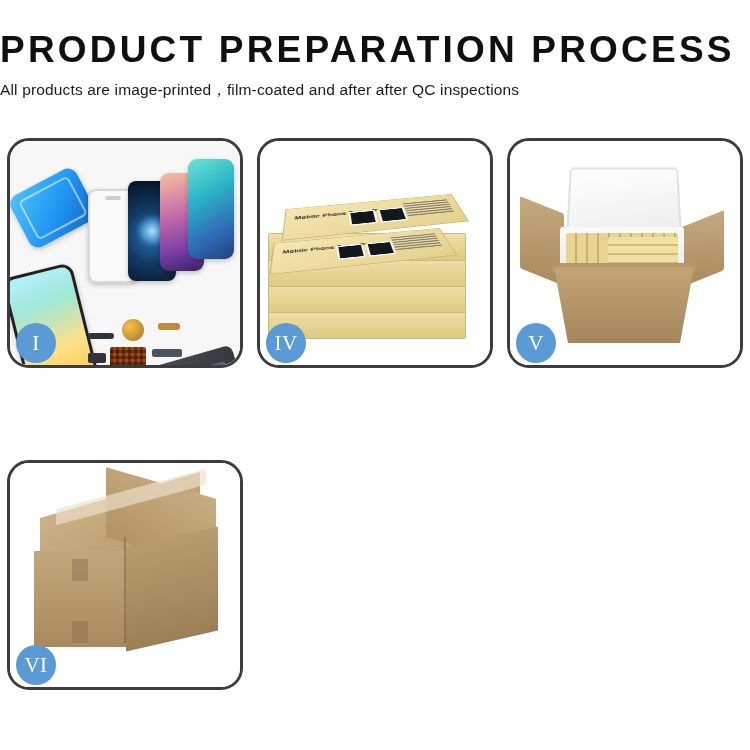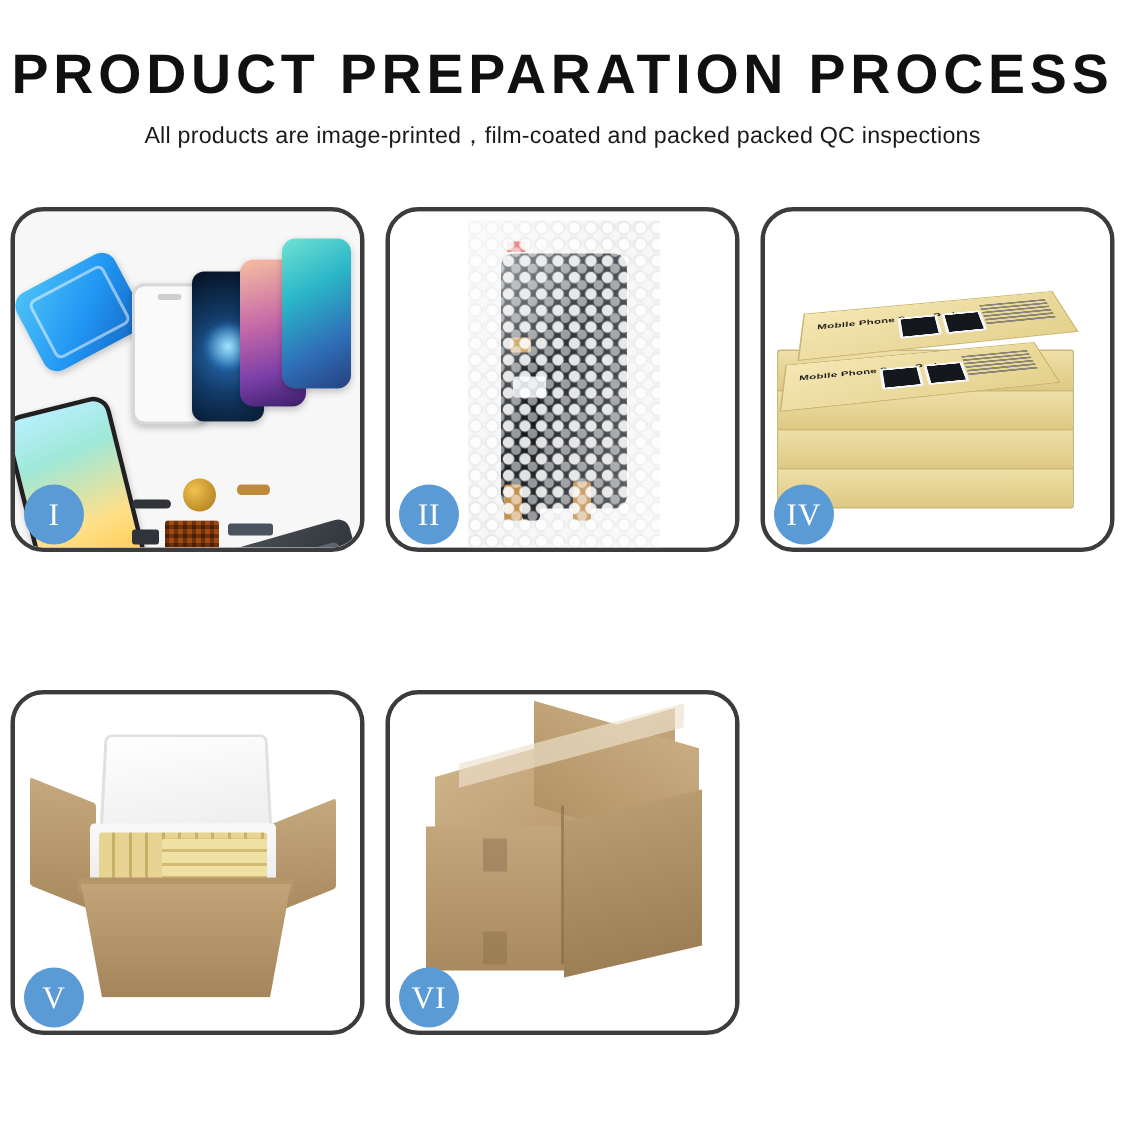--- a/index.html
+++ b/index.html
@@ -4,21 +4,21 @@
 <style>
   html,body{margin:0;padding:0;}
   body{
     width:750px;height:750px;background:#ffffff;
     font-family:"Liberation Sans", sans-serif;
     overflow:hidden;
   }
   .page{position:relative;width:750px;height:750px;}
 
   
-  .header{padding-top:30px;text-align:center;}
+  .header{padding-top:30px;}
   .title{
     font-size:37px;font-weight:600;letter-spacing:3.2px;
     color:#101010;line-height:1.1;white-space:nowrap;
   }
   .subtitle{
     margin-top:9px;font-size:15.5px;font-weight:400;color:#1a1a1a;
     letter-spacing:.15px;white-space:nowrap;
   }
 
   
@@ -311,21 +311,21 @@
     background:rgba(110,88,58,.45);
   }
 </style>
 </head>
 <body>
 
 <div class="page">
 
   <div class="header">
     <div class="title">PRODUCT PREPARATION PROCESS</div>
-    <div class="subtitle">All products are image-printed，film-coated and packed packed QC inspections</div>
+    <div class="subtitle">All products are image-printed，film-coated and after after QC inspections</div>
   </div>
 
   <div class="grid">
 
     <div class="panel">
       <div class="stage p1">
         <div class="ph ph-blue"></div>
         <div class="ph ph-white"></div>
         <div class="ph ph-dark"></div>
         <div class="ph ph-purple"></div>
@@ -337,36 +337,20 @@
         <div class="part pt4"></div>
         <div class="part pt5"></div>
         <div class="part pt6"></div>
 
         <div class="backplate"></div>
 
       </div>
       <div class="badge">I</div>
     </div>
 
-    <div class="panel">
-      <div class="stage p2">
-        <div class="bw-bag">
-          <div class="bw-screen"></div>
-          <div class="bw-flex"></div>
-          <div class="bw-conn"></div>
-          <div class="bw-gold1"></div>
-          <div class="bw-gold2"></div>
-          <div class="bw-gold3"></div>
-          <div class="bw-red"></div>
-          <div class="bubbles"></div>
-          <div class="bagsheen"></div>
-        </div>
-      </div>
-      <div class="badge">II</div>
-    </div>
 
 
     <div class="panel">
       <div class="stage p4">
         <div class="stack">
           <div class="sbox sb1"></div>
           <div class="sbox sb2"></div>
           <div class="sbox sb3"></div>
           <div class="sbox sb4"></div>
 

